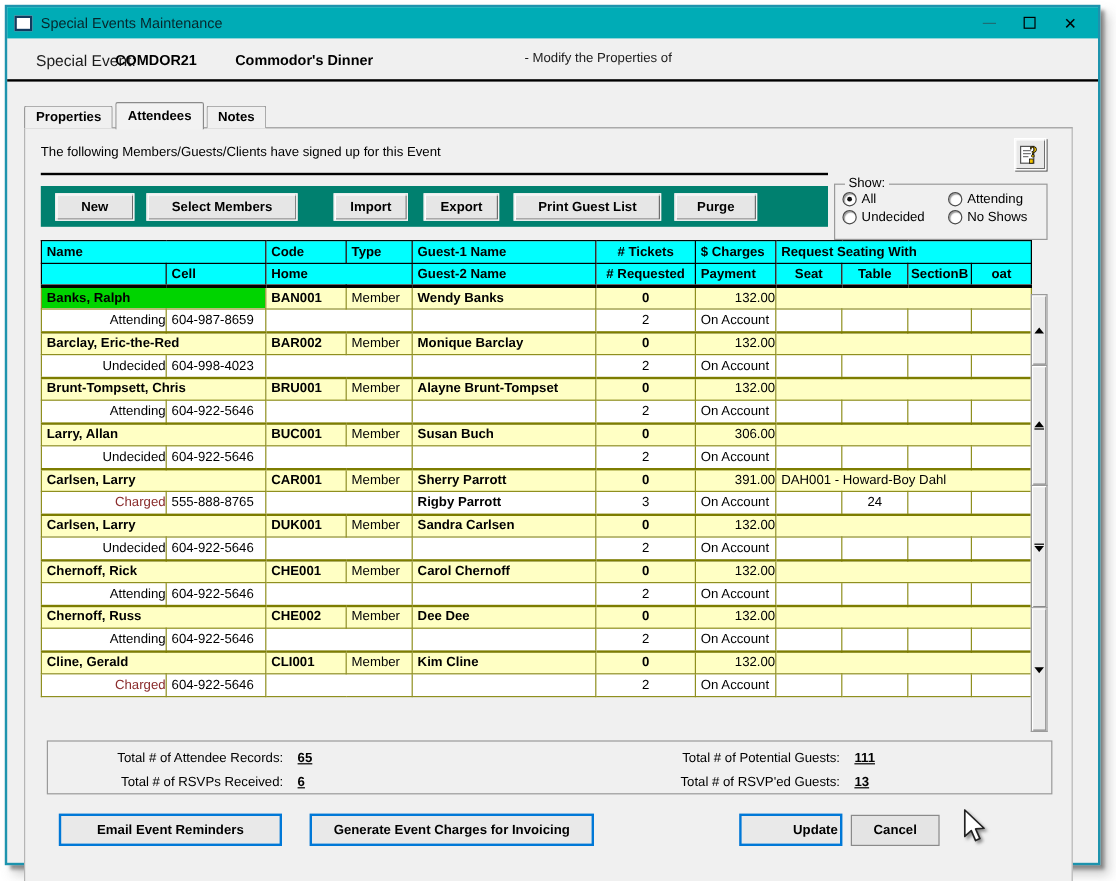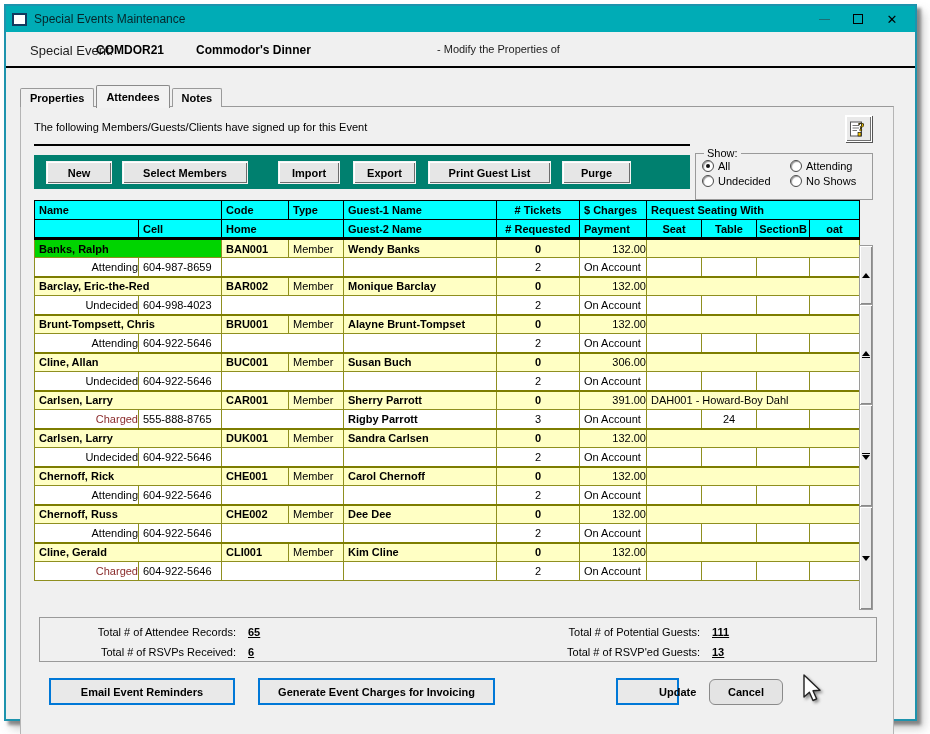--- a/index.html
+++ b/index.html
@@ -96,22 +96,22 @@
   .sum-item .lbl{ width:196px; text-align:right; }
   .sum-item.right .lbl{ width:180px; margin-left:40px; }
   .sum-item .val{ font-weight:bold; margin-left:12px;text-decoration:underline; }
 
   
   .fbtn{ position:absolute; height:27px; font:bold 11px "Liberation Sans", sans-serif; background:#e9e9e9; color:#000; }
   .fbtn.accent{ border:2px solid #0078d7; }
   .fbtn.plain{ border:1px solid #8a8a8a; background:#e4e4e4; }
   #btn-email{ left:43px; top:672px; width:186px; }
   #btn-generate{ left:252px; top:672px; width:237px; }
-  #btn-update{ left:610px; top:672px; width:63px;padding-left:41px; }
-  #btn-cancel{ left:703px; top:673px; width:74px; height:26px;border-radius:6px; }
+  #btn-update{ left:610px; top:672px; width:86px;padding-left:41px; }
+  #btn-cancel{ left:703px; top:673px; width:74px; height:26px; }
 
   .cursor{ position:absolute; left:795px; top:668px; z-index:20; pointer-events:none;
     filter: drop-shadow(2px 2px 1.5px rgba(60,60,60,.55)); }
 </style>
 </head>
 <body>
 
 <div class="window">
 
   <div class="titlebar">
@@ -284,21 +284,21 @@
             <td class="c-home" colspan="2"></td>
             <td class="c-guest2"></td>
             <td class="ctr">2</td>
             <td class="c-pay">On Account</td>
             <td></td>
             <td class="ctr"></td>
             <td></td>
             <td></td>
           </tr>
           <tr class="row-a">
-            <td class="c-name" colspan="2">Cline, Allan</td>
+            <td class="c-name" colspan="2">Larry, Allan</td>
             <td class="c-code">BUC001</td>
             <td class="c-type">Member</td>
             <td class="c-guest">Susan Buch</td>
             <td class="c-tickets ctr">0</td>
             <td class="c-charges">306.00</td>
             <td class="c-seating" colspan="4"></td>
           </tr>
           <tr class="row-b">
             <td class="c-status">Undecided</td>
             <td class="c-phone">604-922-5646</td>

